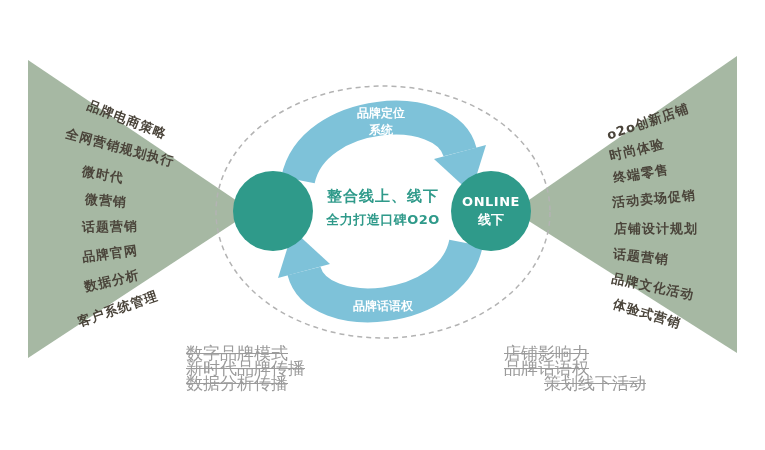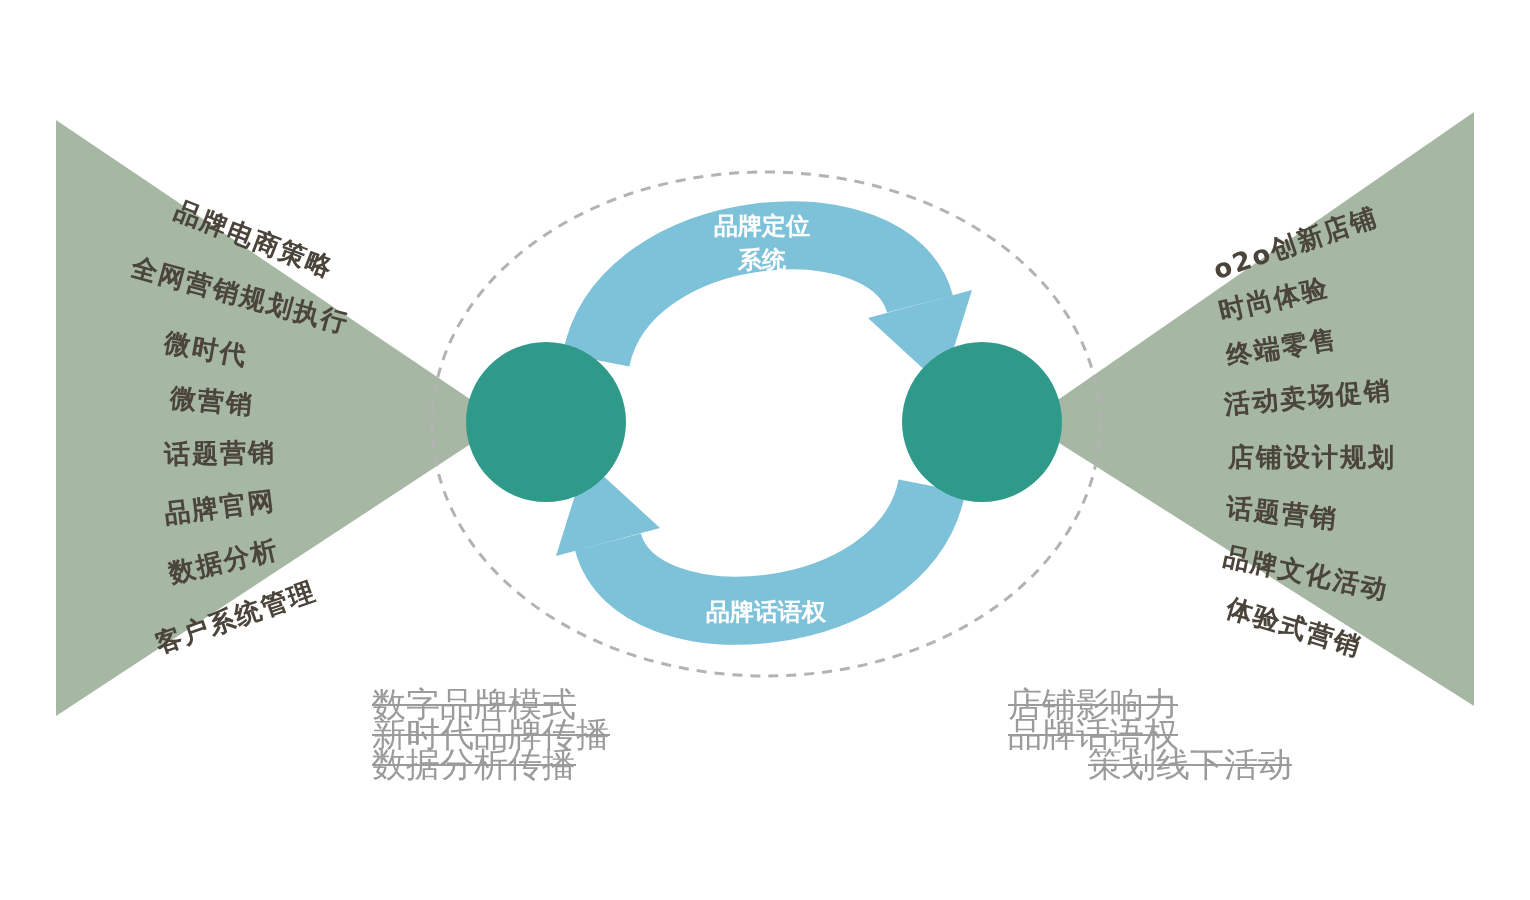--- a/index.html
+++ b/index.html
@@ -74,21 +74,29 @@
     <path d="M 298 180 C 312 108, 446 98, 460 152" fill="none" stroke-width="34" stroke-linecap="butt" stroke="#7ec2d9"></path>
     <polygon points="486,145 434,159 471,193" fill="#7ec2d9"></polygon>
 
     <path d="M 466 243 C 452 315, 318 325, 304 271" fill="none" stroke-width="34" stroke-linecap="butt" stroke="#7ec2d9"></path>
     <polygon points="278,278 330,264 293,230" fill="#7ec2d9"></polygon>
 
     <circle cx="273" cy="211" r="40" fill="#2f9a8a"></circle>
     <circle cx="491" cy="211" r="40" fill="#2f9a8a"></circle>
   </svg>
 
+  <div class="circle-label" style="left:451px;top:171px;">
+    <span class="en">ONLINE</span>
+    <span class="zh">线下</span>
+  </div>
 
+  <div class="headline">
+    <div class="l1">整合线上、线下</div>
+    <div class="l2">全力打造口碑O2O</div>
+  </div>
 
   <div class="arrow-label" style="left:381px;top:113px;">品牌定位</div>
   <div class="arrow-label" style="left:381px;top:130px;">系统</div>
   <div class="arrow-label" style="left:383px;top:306px;">品牌话语权</div>
 
   <div class="fan-item" style="left:127px;top:120px;--r:21deg">品牌电商策略</div>
   <div class="fan-item" style="left:120px;top:148px;--r:15deg">全网营销规划执行</div>
   <div class="fan-item" style="left:103px;top:175px;--r:10deg">微时代</div>
   <div class="fan-item" style="left:106px;top:201px;--r:5deg">微营销</div>
   <div class="fan-item" style="left:110px;top:227px;--r:-1deg">话题营销</div>

